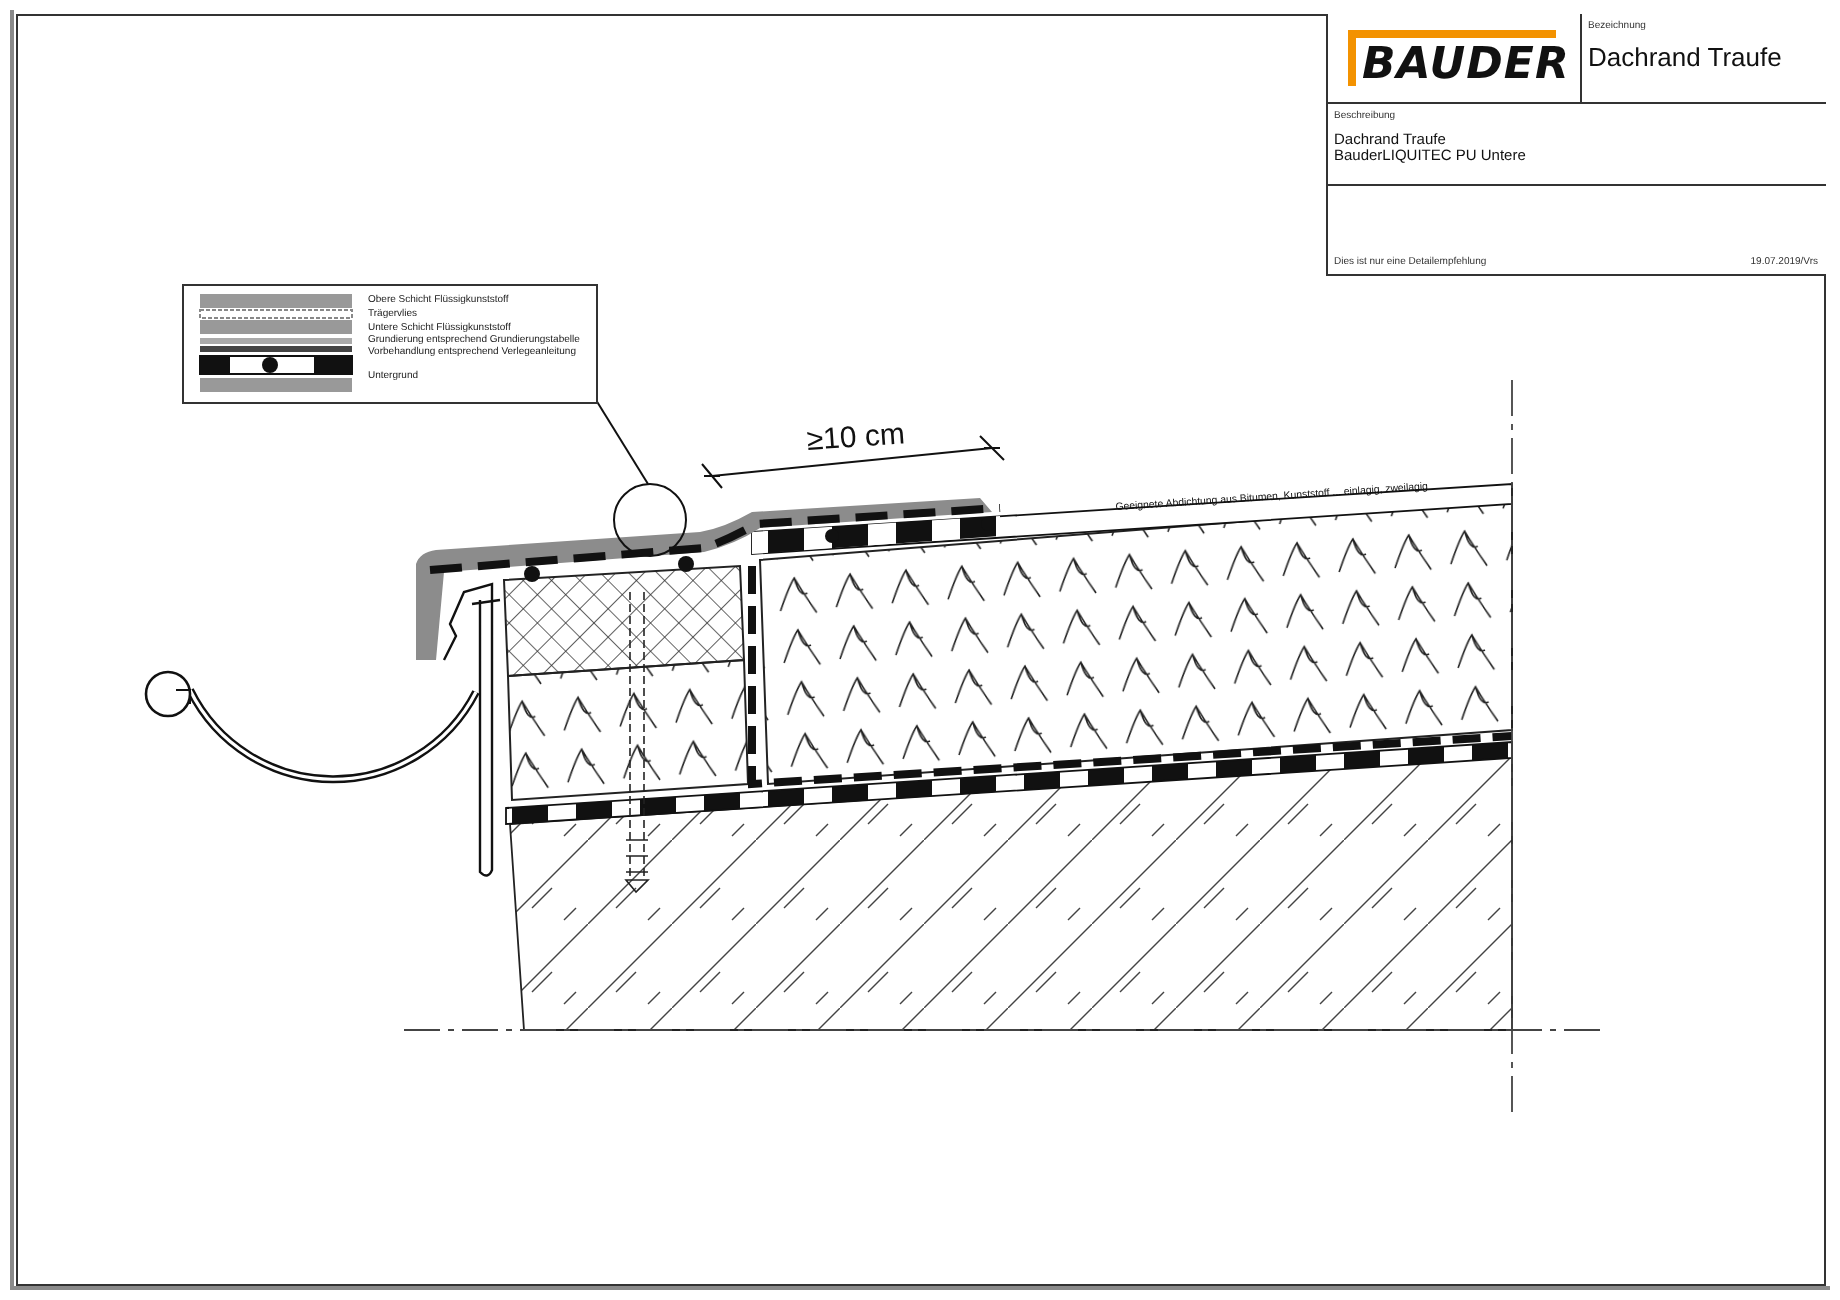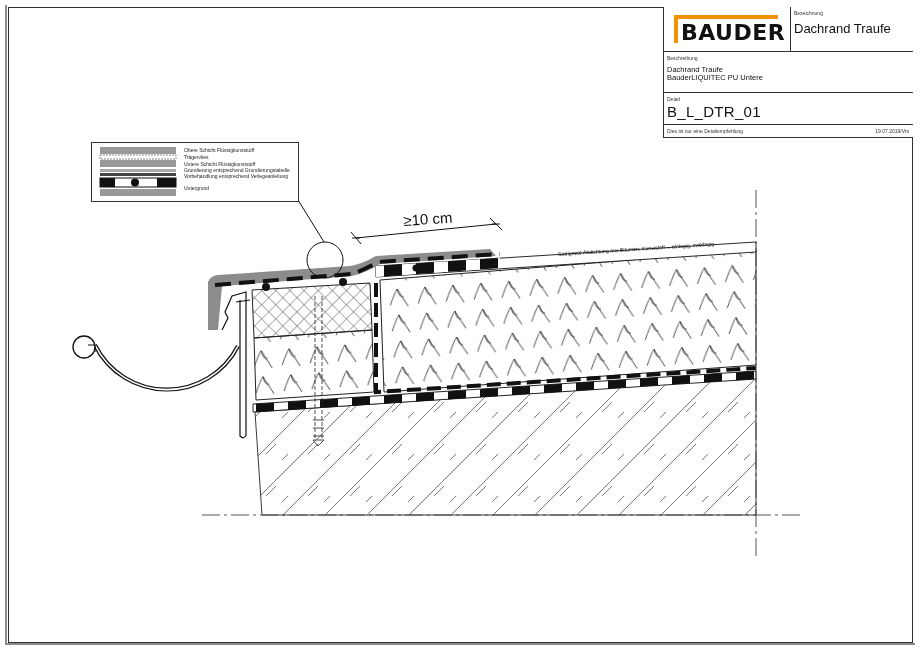--- a/index.html
+++ b/index.html
@@ -5,21 +5,21 @@
   html, body { margin:0; padding:0; background:#ffffff; }
   body { width:920px; height:650px; position:relative; overflow:hidden; font-family:"Liberation Sans", sans-serif; }
   .page-edge { position:absolute; left:5px; top:5px; width:910px; height:640px; border-left:2px solid #8a8a8a; border-bottom:2px solid #8a8a8a; box-sizing:border-box; }
   .frame { position:absolute; left:8px; top:7px; width:905px; height:636px; border:1.5px solid #333; box-sizing:border-box; background:#fff; }
   svg.drawing { position:absolute; left:0; top:0; }
   .titleblock { position:absolute; left:663px; top:7px; width:250px; height:131px; border-left:1.2px solid #333; border-bottom:1.2px solid #333; box-sizing:border-box; background:#fff; }
   .tb-row1 { position:absolute; left:0; top:0; width:249px; height:44px; border-bottom:1px solid #333; }
   .tb-logo { position:absolute; left:0; top:0; width:126px; height:44px; border-right:1px solid #333; }
   .logo-orange-top { position:absolute; left:10px; top:8px; width:104px; height:4px; background:#f39200; }
   .logo-orange-left { position:absolute; left:10px; top:8px; width:4px; height:28px; background:#f39200; }
-  .logo-text { position:absolute; left:17px; top:13px; font-weight:bold; font-size:22px; letter-spacing:0.5px; color:#111; font-family:"DejaVu Sans", sans-serif; }
+  .logo-text { position:absolute; left:17px; top:13px; font-weight:bold; font-size:22px; letter-spacing:0.5px; color:#111; font-family:"DejaVu Sans", sans-serif;font-style:italic; }
   .tb-bez { position:absolute; left:127px; top:0; width:122px; height:44px; }
   .small-label { font-size:5px; color:#333; position:absolute; }
   .bez-value { position:absolute; left:3px; top:14px; font-size:13px; color:#111; }
   .tb-row2 { position:absolute; left:0; top:45px; width:249px; height:40px; border-bottom:1px solid #333; }
   .desc-line { position:absolute; left:3px; font-size:7.5px; color:#111; }
   .tb-row3 { position:absolute; left:0; top:86px; width:249px; height:31px; border-bottom:1px solid #333; }
   .detail-value { position:absolute; left:3px; top:10px; font-size:15px; color:#111; letter-spacing:0.3px; }
   .tb-row4 { position:absolute; left:0; top:118px; width:249px; height:12px; }
   .foot-left { position:absolute; left:3px; top:3px; font-size:5px; color:#333; }
   .foot-right { position:absolute; right:4px; top:3px; font-size:5px; color:#333; }
@@ -153,21 +153,17 @@
     <div class="tb-bez">
       <div class="small-label" style="left:3px;top:3px">Bezeichnung</div>
       <div class="bez-value">Dachrand Traufe</div>
     </div>
   </div>
   <div class="tb-row2">
     <div class="small-label" style="left:3px;top:3px">Beschreibung</div>
     <div class="desc-line" style="top:13px">Dachrand Traufe</div>
     <div class="desc-line" style="top:21px">BauderLIQUITEC PU Untere</div>
   </div>
-  <div class="tb-row3">
-    <div class="small-label" style="left:3px;top:3px">Detail</div>
-    <div class="detail-value">B_L_DTR_01</div>
-  </div>
   <div class="tb-row4">
     <div class="foot-left">Dies ist nur eine Detailempfehlung</div>
     <div class="foot-right">19.07.2019/Vrs</div>
   </div>
 </div>
 
 </body></html>

